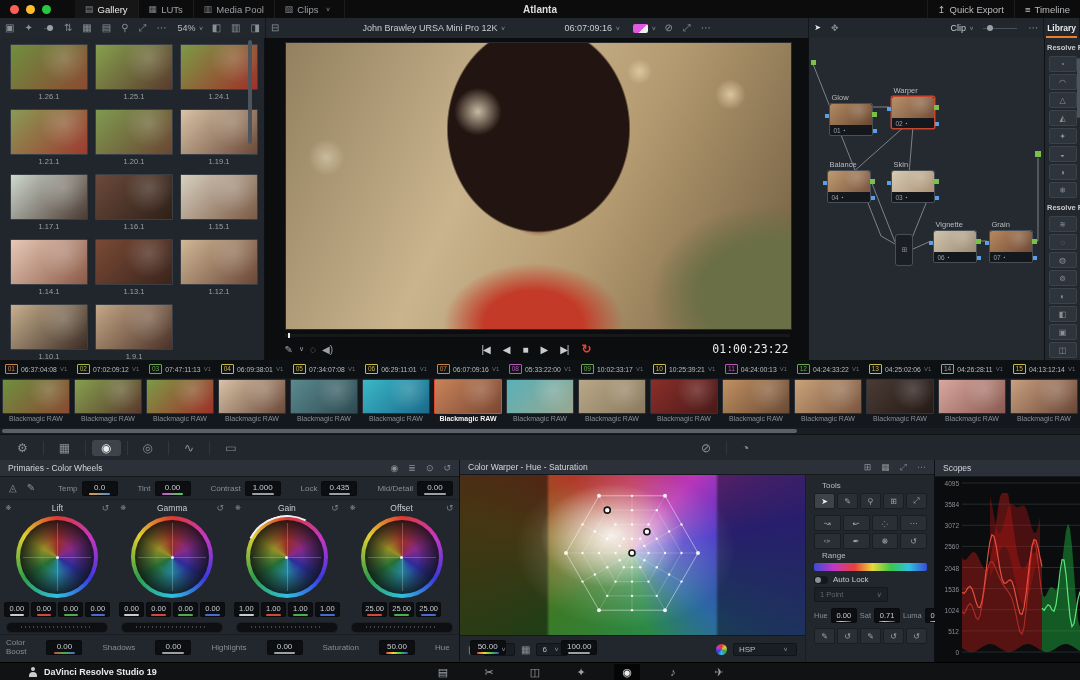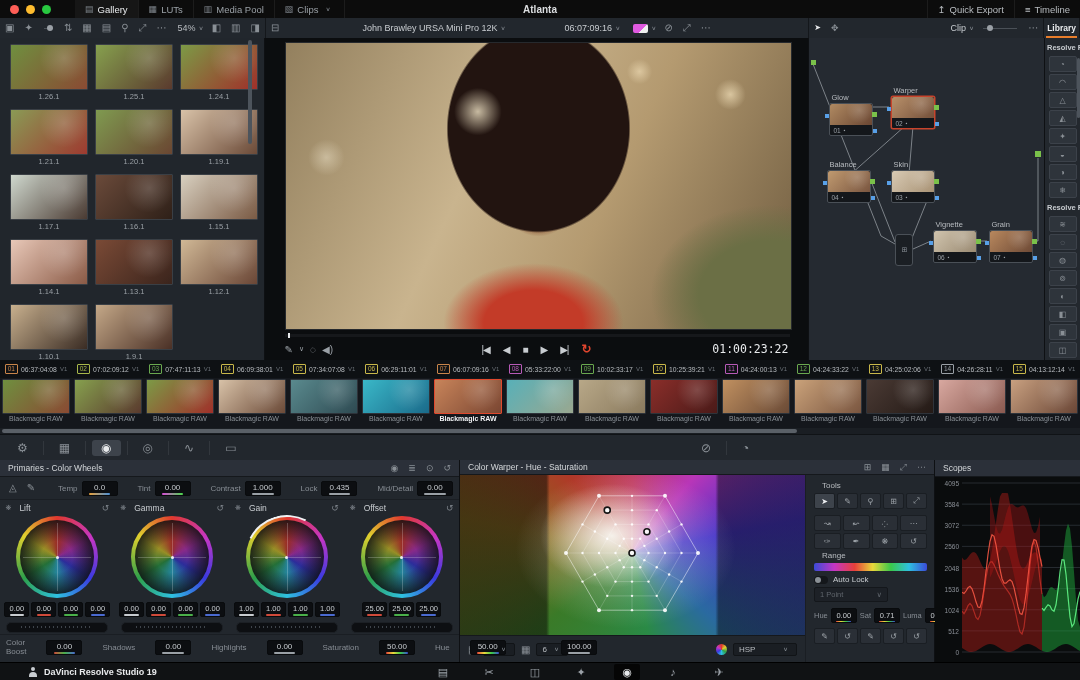--- a/index.html
+++ b/index.html
@@ -119,21 +119,21 @@
   #wheelscol{width:460px;background:#22272d;border-right:1px solid #0e1013;box-sizing:border-box;}
   #pparams{height:22px;display:flex;align-items:center;padding:0 6px;gap:4px;border-bottom:1px solid #1a1e23;}
   .pplabel{color:#878d94;font-size:8px;margin-left:auto;}
   .vbox{position:relative;background:#0c0e11;border:1px solid #090b0d;border-radius:2px;color:#c8ccd0;
         font-size:8px;padding:1.5px 0 2.5px;min-width:34px;text-align:center;}
   .vbox .ul{position:absolute;bottom:0;left:18%;right:18%;height:1.5px;border-radius:1px;}
   #wheels{display:flex;height:134px;}
   .wheelcell{width:115px;display:flex;flex-direction:column;align-items:center;}
   .whead{width:104px;display:flex;align-items:center;height:13px;margin-top:1px;}
   .whead .wic{color:#7d838a;font-size:7px;width:14px;}
-  .whead .wname{flex:1;text-align:left;color:#c8ccd0;font-size:8.5px;}
+  .whead .wname{flex:1;text-align:center;color:#c8ccd0;font-size:8.5px;}
   .whead .wreset{color:#7d838a;font-size:9px;width:14px;text-align:right;}
   .wheel{width:82px;height:82px;border-radius:50%;position:relative;margin-top:2px;
          background:conic-gradient(from 0deg,#e0392e,#c636c6 17%,#3a3ae0 34%,#2ec0e0 50%,#2ea04a 66%,#e0d02e 84%,#e0392e);}
   .wheel .inner{position:absolute;inset:4px;border-radius:50%;
      background:radial-gradient(circle,rgba(18,20,23,.35) 30%,rgba(14,16,18,.92) 75%),
        conic-gradient(from 0deg,rgba(224,57,46,.5),rgba(198,54,198,.5) 17%,rgba(58,58,224,.5) 34%,rgba(46,192,224,.5) 50%,rgba(46,160,74,.5) 66%,rgba(224,208,46,.5) 84%,rgba(224,57,46,.5));}
   .wheel .chv{position:absolute;left:50%;top:7px;bottom:7px;width:1px;background:rgba(255,255,255,.22);}
   .wheel .chh{position:absolute;top:50%;left:7px;right:7px;height:1px;background:rgba(255,255,255,.22);}
   .wheel .dot{position:absolute;left:50%;top:50%;width:3px;height:3px;margin:-1.5px;border-radius:50%;background:#eceef0;}
   .wheel .mark{position:absolute;inset:-1px;border-radius:50%;border:2px solid transparent;

